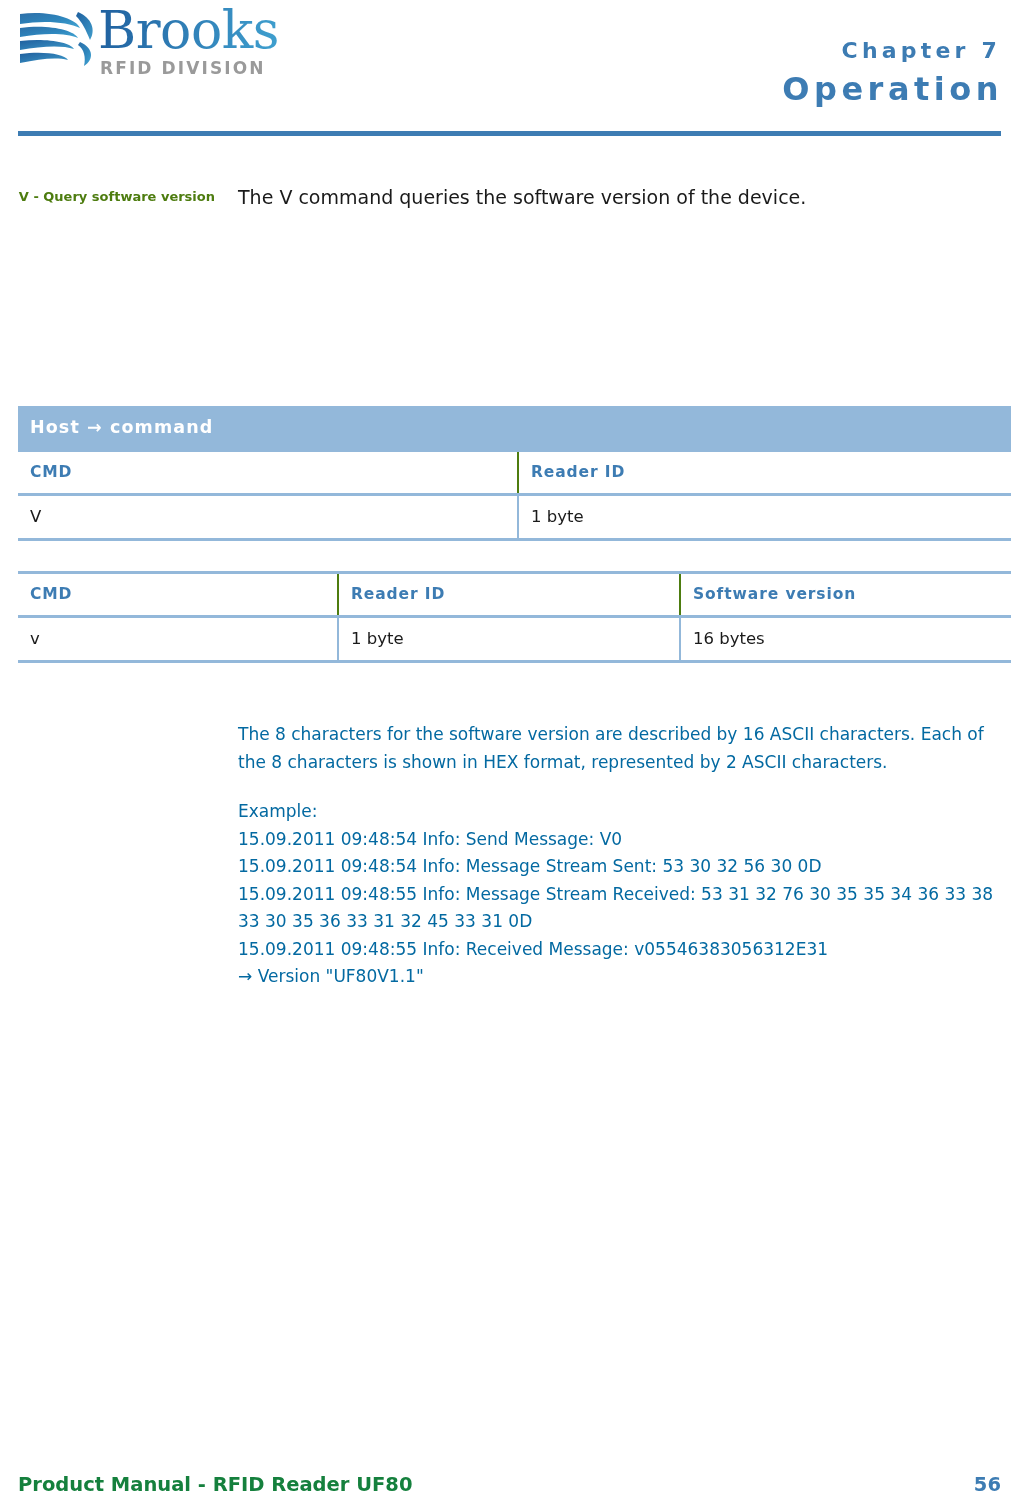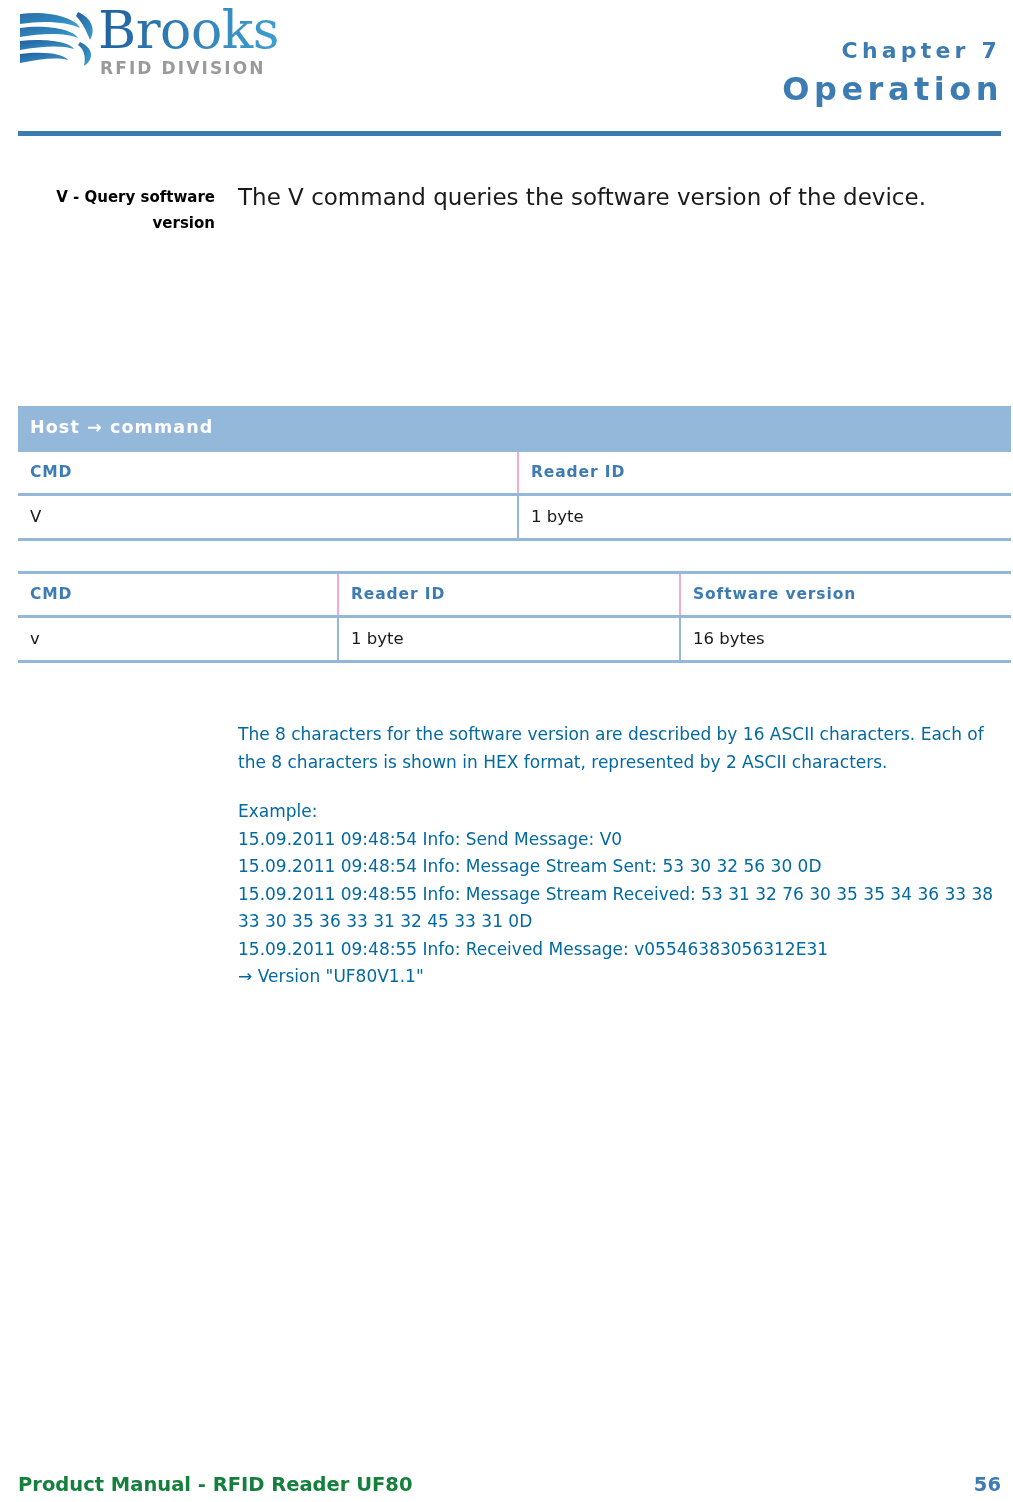--- a/index.html
+++ b/index.html
@@ -109,30 +109,30 @@
   .section-row {
     position: relative;
     min-height: 60px;
   }
   .marginal-heading {
     position: absolute;
     left: 10px;
     top: 34px;
     width: 205px;
     text-align: right;
-    font-size: 15px;
+    font-size: 13px;
     font-weight: 700;
     line-height: 26px;
-    color: #000000;
+    color: #4d7c0f;
   }
   .section-body {
     margin-left: 238px;
     padding-top: 34px;
     padding-right: 8px;
-    font-size: 23px;
+    font-size: 19px;
     line-height: 27px;
     color: #1a1a1a;
   }
 
   
   .cmd-table {
     position: absolute;
     left: 18px;
     width: 993px;
     border-collapse: collapse;
@@ -149,21 +149,21 @@
   }
   .cmd-table .head-row td {
     color: #3d7cb3;
     background: #ffffff;
     font-size: 15.5px;
     font-weight: 700;
     letter-spacing: 0.9px;
     padding: 11px 12px 12px 12px;
     border-top: 3px solid #93b8da;
     border-bottom: 3px solid #93b8da;
-    border-right: 2px solid #f9a8d4;
+    border-right: 2px solid #4d7c0f;
   }
   .cmd-table .head-row td:last-child { border-right: none; }
   .cmd-table .data-row td {
     color: #1a1a1a;
     background: #ffffff;
     font-size: 16.5px;
     font-weight: 400;
     padding: 11px 12px 12px 12px;
     border-bottom: 3px solid #93b8da;
     border-right: 2px solid #93b8da;

